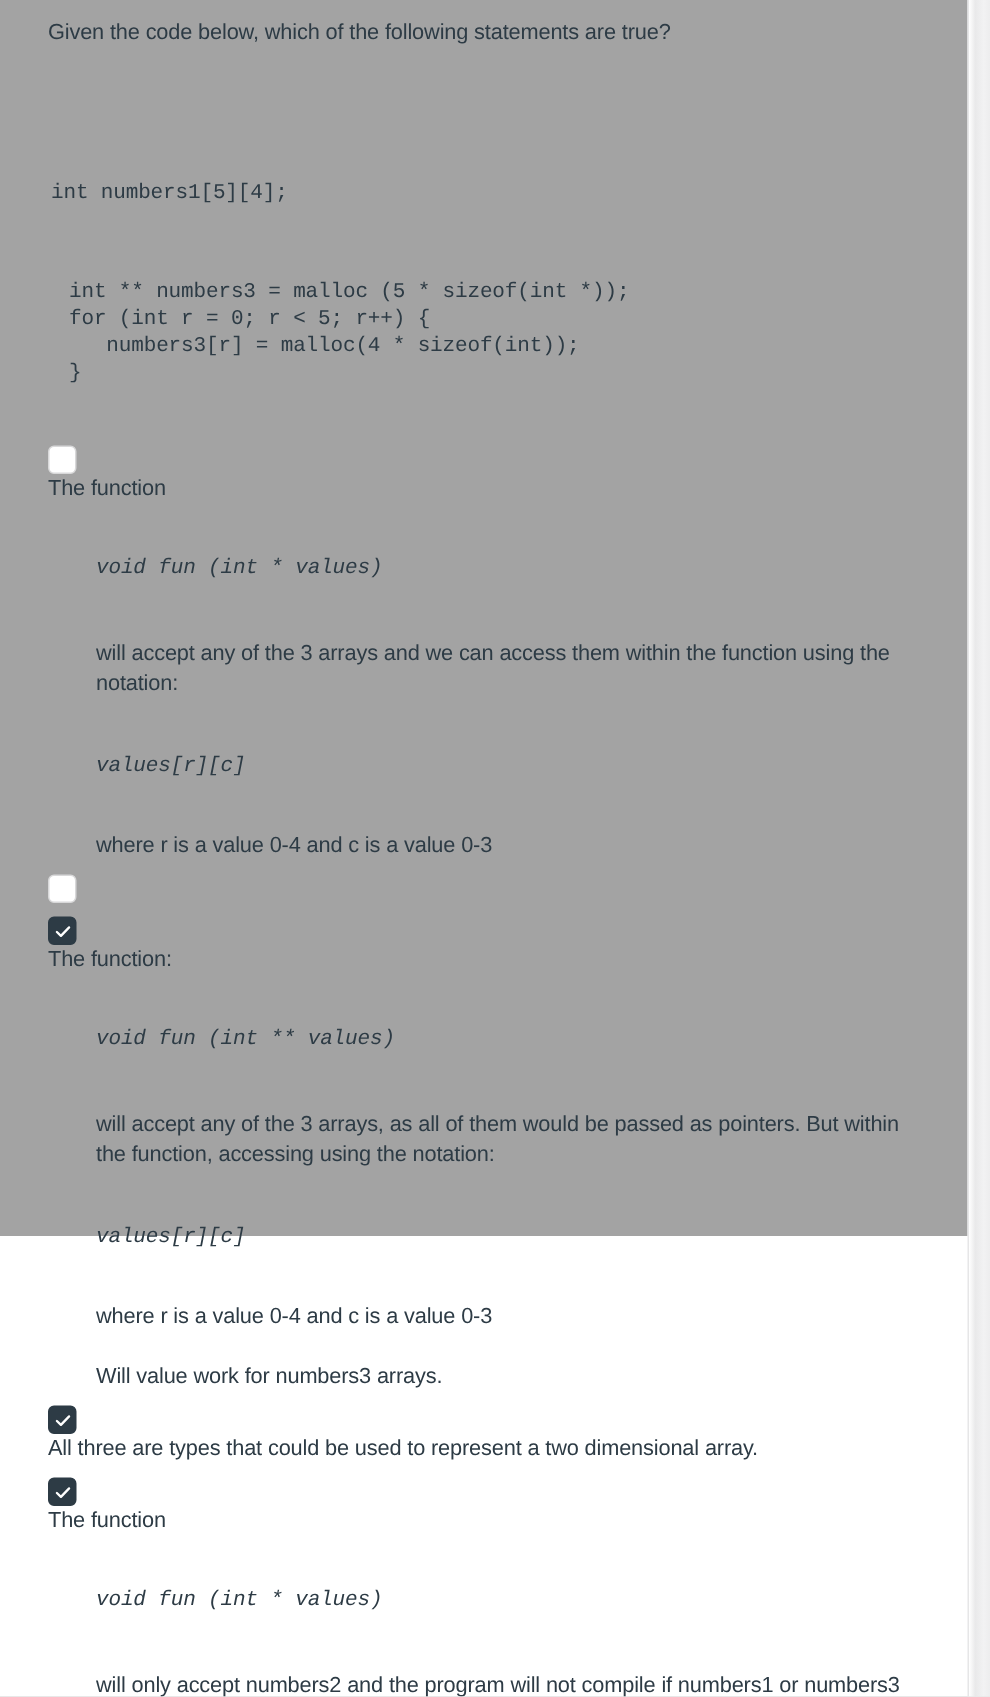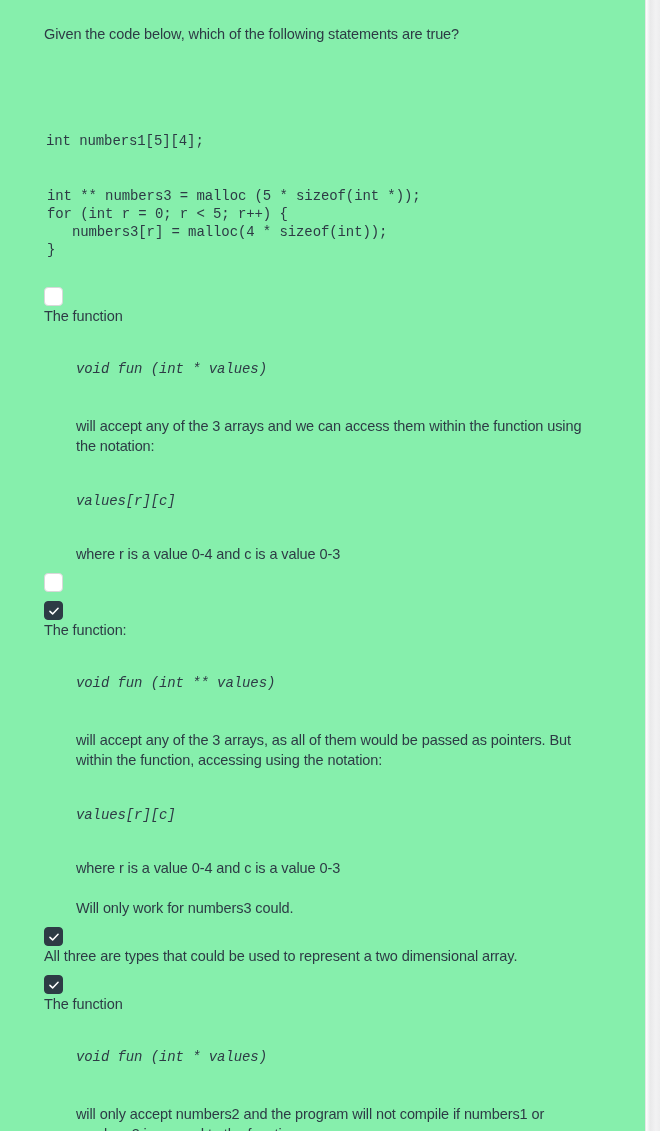--- a/index.html
+++ b/index.html
@@ -26,24 +26,24 @@
     background: linear-gradient(to right, #ffffff 0%, #e9e9ea 30%, #f2f2f3 70%, #ededee 100%);
     border-left: 1px solid #e6e6e7;
     box-sizing: border-box;
   }
 
   .quiz {
     position: absolute;
     top: 0;
     left: 0;
     width: 645px;
-    height: 1131px;
-    background: #86efac;
+    height: 824px;
+    background: #a3a3a3;
     box-sizing: border-box;
-    padding: 12px;
+    padding: 0;
   }
 
   .question-text {
     font-size: 14.5px;
     line-height: 1.45;
     color: #2d3b45;
     margin: 0;
     padding: 12px 30px 0 32px;
     letter-spacing: -0.1px;
   }
@@ -52,21 +52,21 @@
   .code {
     font-family: "Liberation Mono", "DejaVu Sans Mono", monospace;
     font-size: 14px;
     line-height: 18px;
     color: #2d3b45;
     white-space: pre;
     letter-spacing: -0.1px;
   }
   .code-intro-1 { margin: 0; padding: 87px 0 0 34px; }
   .code-intro-2 { margin: 0; padding: 18px 0 0 34px; }
-  .code-intro-3 { margin: 1px; padding: 36px 0 0 34px; }
+  .code-intro-3 { margin: 12px; padding: 36px 0 0 34px; }
 
   
   .answers {
     padding: 0;
     margin: 0;
   }
 
   .answer-row {
     display: flex;
     align-items: flex-start;
@@ -185,21 +185,21 @@
     <div class="answer-body">
       <div class="sp-34"></div>
       <pre class="code">void fun (int ** values)</pre>
       <div class="sp-38"></div>
       <p>will accept any of the 3 arrays, as all of them would be passed as pointers.  But within the function, accessing using the notation:</p>
       <div class="sp-36"></div>
       <pre class="code">values[r][c]</pre>
       <div class="sp-34"></div>
       <p>where r is a value 0-4 and c is a value 0-3</p>
       <div class="sp-20"></div>
-      <p>Will only work for numbers3 could.</p>
+      <p>Will value work for numbers3 arrays.</p>
     </div>
 
     <div class="sp-8"></div>
 
     <div class="answer-row">
       <span class="checkbox checked">
         <svg width="13" height="13" viewBox="0 0 16 16" aria-hidden="true">
           <path d="M3 8.4 L6.3 11.6 L13 4.6" fill="none" stroke="#ffffff" stroke-width="1.9" stroke-linecap="round" stroke-linejoin="round"></path>
         </svg>
       </span>

